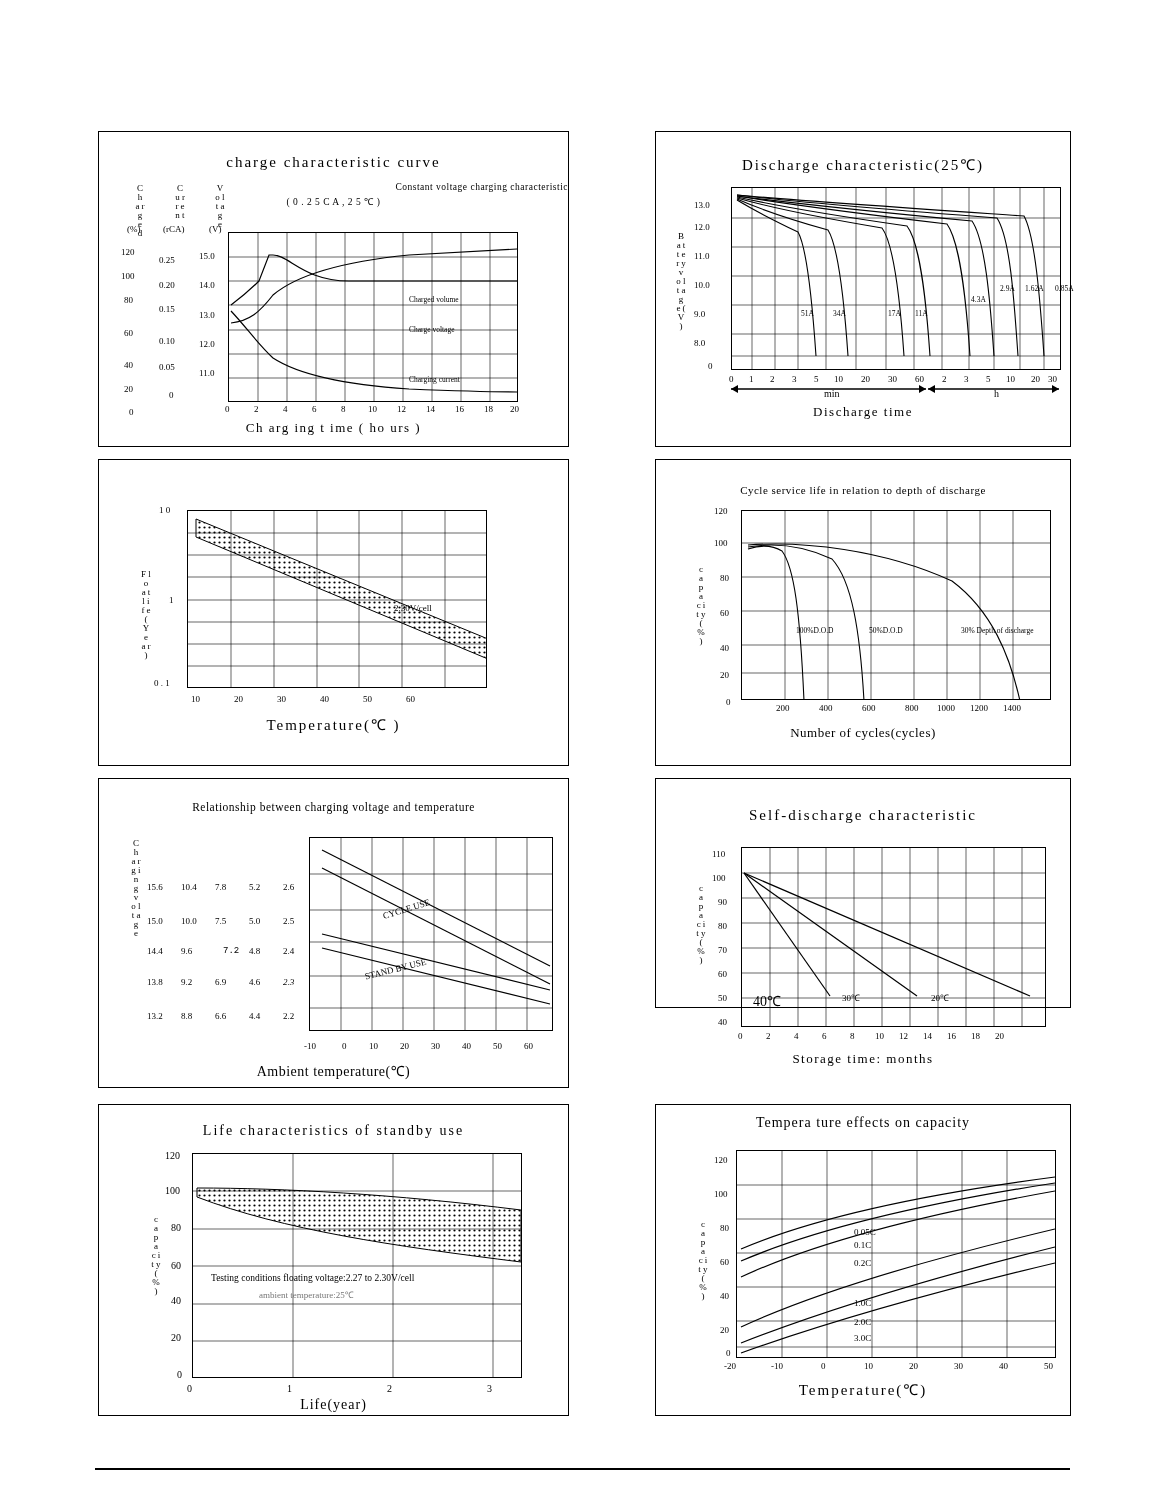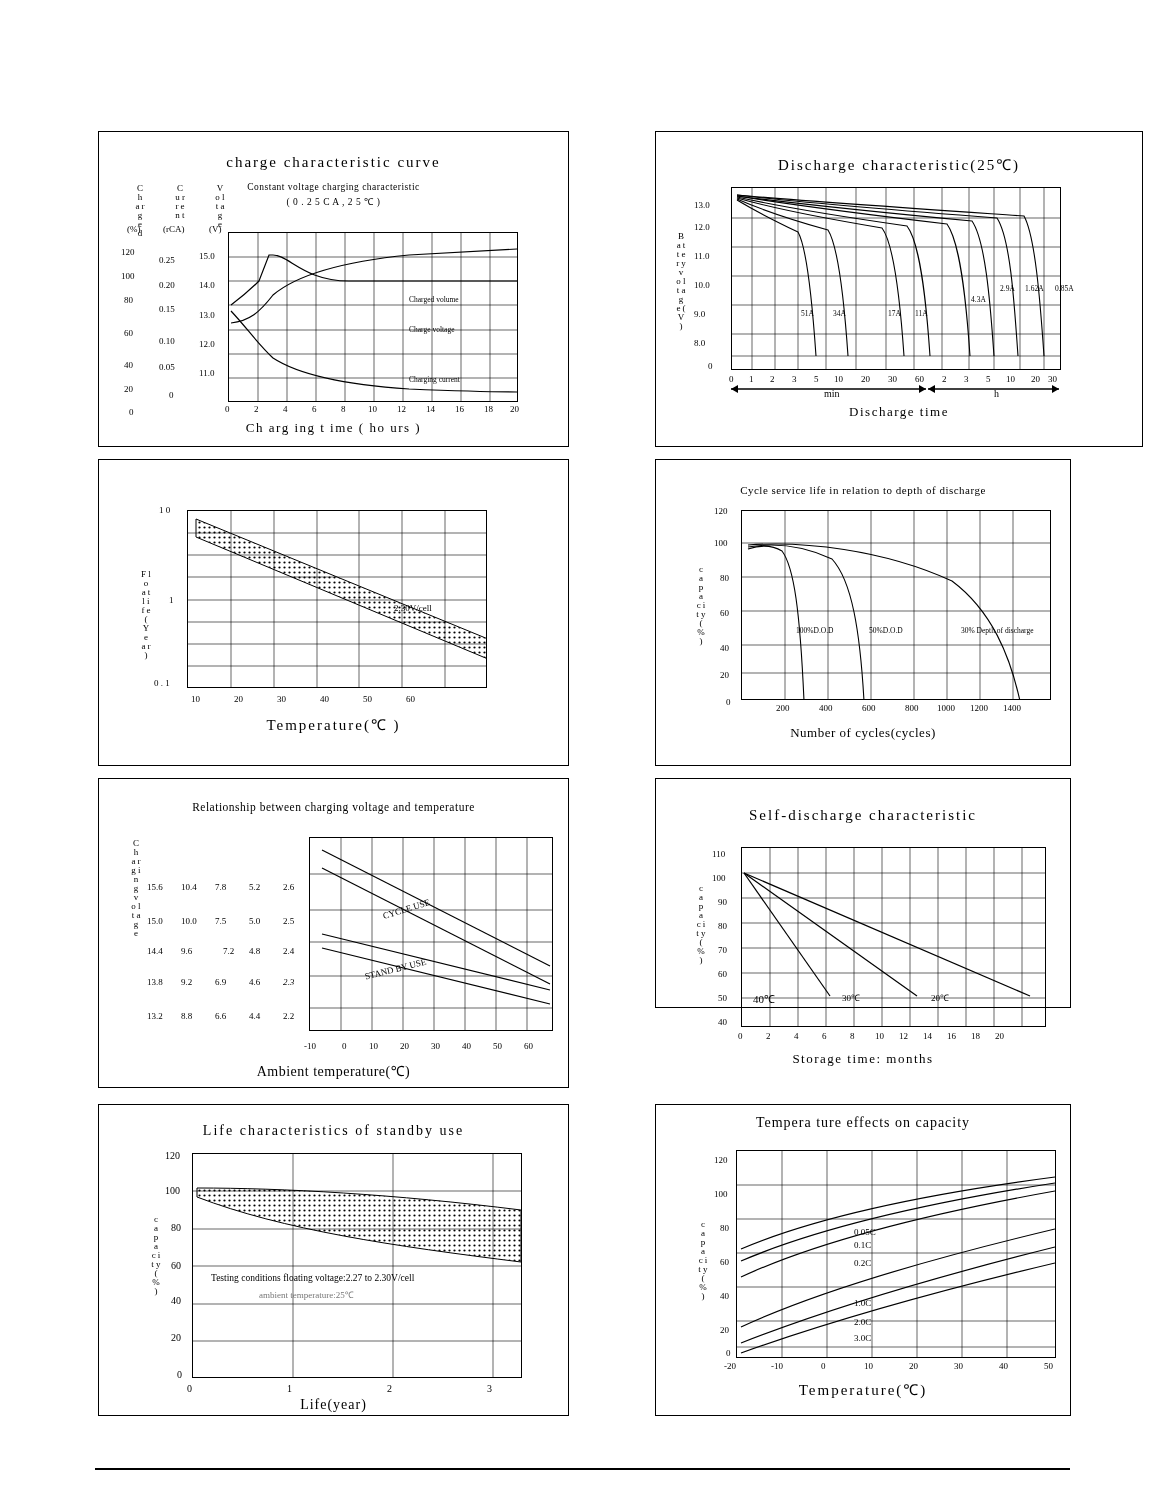--- a/index.html
+++ b/index.html
@@ -35,21 +35,21 @@
   .foot{position:absolute;left:95px;top:1468px;width:975px;border-top:2px solid #000;}
 </style>
 </head>
 <body>
 
 <div class="page">
 
 
   <div class="panel" style="left:98px;top:131px;width:471px;height:316px;">
     <div class="ptitle" style="top:22px;">charge characteristic curve</div>
-    <div class="sub2" style="top:50px;">Constant voltage charging characteristic</div>
+    <div class="sub2" style="top:50px;text-align:right;">Constant voltage charging characteristic</div>
     <div class="sub2" style="top:63px;">( 0 . 2 5 C A , 2 5 ℃ )</div>
 
     <div class="vert" style="left:36px;top:52px;">C h a r g e d</div>
     <div class="vert" style="left:76px;top:52px;">C u r r e n t</div>
     <div class="vert" style="left:116px;top:52px;">V o l t a g e</div>
 
     <div class="lbl" style="left:28px;top:92px;">(%)</div>
     <div class="lbl" style="left:64px;top:92px;">(rCA)</div>
     <div class="lbl" style="left:110px;top:92px;">(V)</div>
 
@@ -110,21 +110,21 @@
     <div class="lbl" style="left:269px;top:272px;">10</div>
     <div class="lbl" style="left:298px;top:272px;">12</div>
     <div class="lbl" style="left:327px;top:272px;">14</div>
     <div class="lbl" style="left:356px;top:272px;">16</div>
     <div class="lbl" style="left:385px;top:272px;">18</div>
     <div class="lbl" style="left:411px;top:272px;">20</div>
 
     <div class="axt" style="top:288px;">Ch arg ing t ime ( ho urs )</div>
   </div>
 
-  <div class="panel" style="left:655px;top:131px;width:488px;height:316px;">
+  <div class="panel" style="left:655px;top:131px;width:416px;height:316px;">
     <div class="ptitle" style="top:22px;">Discharge characteristic(25℃)</div>
 
     <div class="vert" style="left:20px;top:100px;height:120px;">B a t t e r y  v o l t a g e ( V )</div>
 
     <div class="lbl" style="left:38px;top:68px;">13.0</div>
     <div class="lbl" style="left:38px;top:90px;">12.0</div>
     <div class="lbl" style="left:38px;top:119px;">11.0</div>
     <div class="lbl" style="left:38px;top:148px;">10.0</div>
     <div class="lbl" style="left:38px;top:177px;">9.0</div>
     <div class="lbl" style="left:38px;top:206px;">8.0</div>
@@ -313,21 +313,21 @@
     <div class="lbl" style="left:48px;top:232px;">13.2</div>
 
     <div class="lbl" style="left:82px;top:103px;">10.4</div>
     <div class="lbl" style="left:82px;top:137px;">10.0</div>
     <div class="lbl" style="left:82px;top:167px;">9.6</div>
     <div class="lbl" style="left:82px;top:198px;">9.2</div>
     <div class="lbl" style="left:82px;top:232px;">8.8</div>
 
     <div class="lbl" style="left:116px;top:103px;">7.8</div>
     <div class="lbl" style="left:116px;top:137px;">7.5</div>
-    <div class="lbl" style="left:124px;top:167px;">7.2</div>
+    <div class="lbl" style="left:124px;top:167px;font-family:Liberation Mono, monospace;">7.2</div>
     <div class="lbl" style="left:116px;top:198px;">6.9</div>
     <div class="lbl" style="left:116px;top:232px;">6.6</div>
 
     <div class="lbl" style="left:150px;top:103px;">5.2</div>
     <div class="lbl" style="left:150px;top:137px;">5.0</div>
     <div class="lbl" style="left:150px;top:167px;">4.8</div>
     <div class="lbl" style="left:150px;top:198px;">4.6</div>
     <div class="lbl" style="left:150px;top:232px;">4.4</div>
 
     <div class="lbl" style="left:184px;top:103px;">2.6</div>
@@ -410,21 +410,21 @@
             <line x1="280" y1="0" x2="280" y2="180"></line>
         </g>
         <g fill="none" stroke="#000" stroke-width="1.2">
           <path d="M2,25 L88,148"></path>
           <path d="M2,25 L175,148"></path>
           <path d="M2,25 L288,148"></path>
         </g>
       </svg>
     </div>
 
-    <div class="tiny" style="left:97px;top:212px;font-size:11px;">40℃</div>
+    <div class="tiny" style="left:97px;top:212px;font-size:14px;">40℃</div>
     <div class="tiny" style="left:186px;top:212px;font-size:9px;">30℃</div>
     <div class="tiny" style="left:275px;top:212px;font-size:9px;">20℃</div>
 
     <div class="lbl" style="left:82px;top:252px;">0</div>
     <div class="lbl" style="left:110px;top:252px;">2</div>
     <div class="lbl" style="left:138px;top:252px;">4</div>
     <div class="lbl" style="left:166px;top:252px;">6</div>
     <div class="lbl" style="left:194px;top:252px;">8</div>
     <div class="lbl" style="left:219px;top:252px;">10</div>
     <div class="lbl" style="left:243px;top:252px;">12</div>

